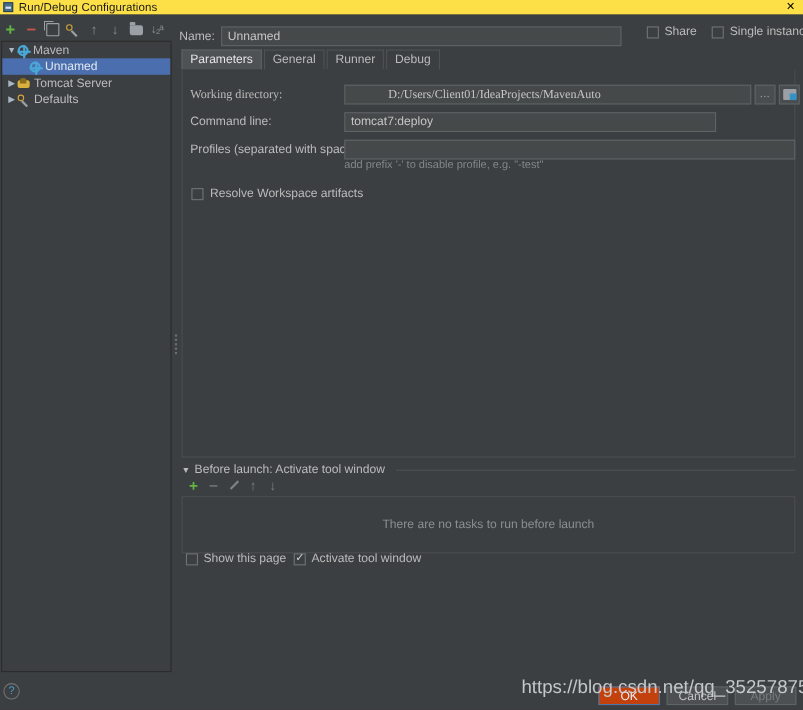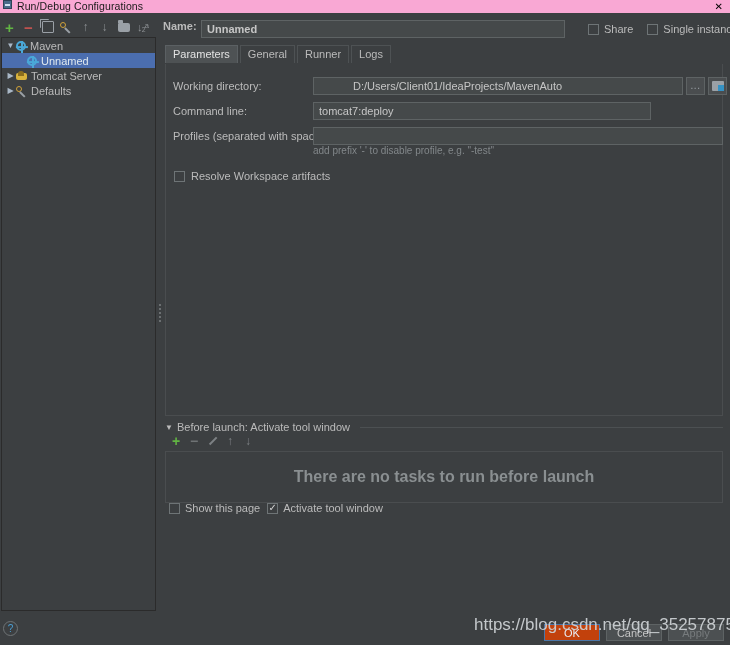--- a/index.html
+++ b/index.html
@@ -17,23 +17,23 @@
     color: #bbbbbb;
     overflow: hidden;
     user-select: none;
   }
 
   
   .titlebar {
     position: absolute;
     left: 0; top: 0;
     width: 730px; height: 13px;
-    background: #f9a8d4;
-    display: flex;
-    align-items: flex-start;
+    background: #fde047;
+    display: flex;
+    align-items: center;
   }
   .titlebar-icon {
     width: 9px; height: 9px;
     margin-left: 3px;
     background: #4a6b8a;
     border: 1px solid #2c4356;
     box-sizing: border-box;
     position: relative;
   }
   .titlebar-icon::after {
@@ -268,22 +268,21 @@
     position: absolute;
     left: 163px; top: 17px;
     width: 566px; height: 595px;
   }
 
   .name-row {
     position: absolute;
     left: 0; top: 3px;
     width: 566px; height: 26px;
     display: flex;
-    align-items: flex-start;
-    font-weight: bold;
+    align-items: center;
   }
   .label {
     font-size: 11px;
     color: #bbbbbb;
     white-space: nowrap;
   }
   .name-label { width: 38px; }
   .text-field {
     background: #45494a;
     border: 1px solid #5e6364;
@@ -365,21 +364,21 @@
     border-top: none;
     box-sizing: border-box;
   }
   .form-row {
     position: absolute;
     display: flex;
     align-items: center;
     height: 18px;
   }
   .form-label { width: 140px; }
-  #row-workdir { left: 7px; top: 13px; }
+  #row-workdir { left: 7px; top: 13px; font-family: Liberation Serif, serif; }
   #row-cmdline { left: 7px; top: 38px; }
   #row-profiles { left: 7px; top: 63px; }
   #field-workdir { width: 370px; padding-left: 39px; }
   #field-cmdline { width: 338px; }
   #field-profiles { width: 410px; }
   .icon-btn {
     width: 19px; height: 18px;
     background: #4a4d4f;
     border: 1px solid #5e6364;
     box-sizing: border-box;
@@ -474,23 +473,22 @@
     position: absolute;
     left: 2px; top: 434px;
     width: 558px; height: 52px;
     border: 1px solid #4a4d4f;
     box-sizing: border-box;
     display: flex;
     align-items: center;
     justify-content: center;
   }
   .task-empty {
-    font-size: 16px;
+    font-size: 11px;
     color: #8a8f91;
-    font-weight: bold;
   }
   .bottom-checks {
     position: absolute;
     left: 6px; top: 485px;
     display: flex;
     align-items: center;
     gap: 7px;
   }
 
   
@@ -632,21 +630,21 @@
       <div class="cb-group">
         <span class="cb"></span>
         <span class="label">Single instance only</span>
       </div>
     </div>
 
     <div class="tabs">
       <div class="tab active">Parameters</div>
       <div class="tab">General</div>
       <div class="tab">Runner</div>
-      <div class="tab">Logs</div>
+      <div class="tab">Debug</div>
     </div>
 
     <div class="param-panel">
 
       <div class="form-row" id="row-workdir">
         <span class="label form-label">Working directory:</span>
         <div class="text-field" id="field-workdir">D:/Users/Client01/IdeaProjects/MavenAuto</div>
         <div class="icon-btn">
           <span class="ico-dots">...</span>
         </div>

